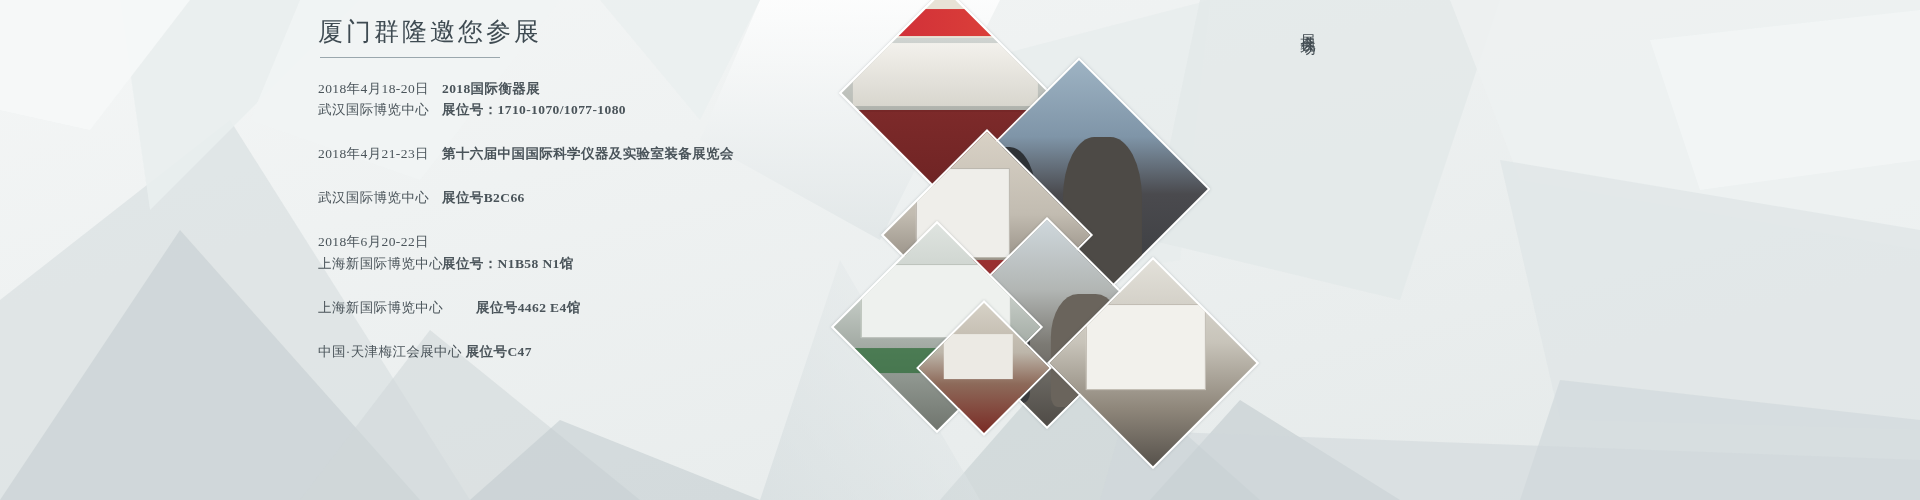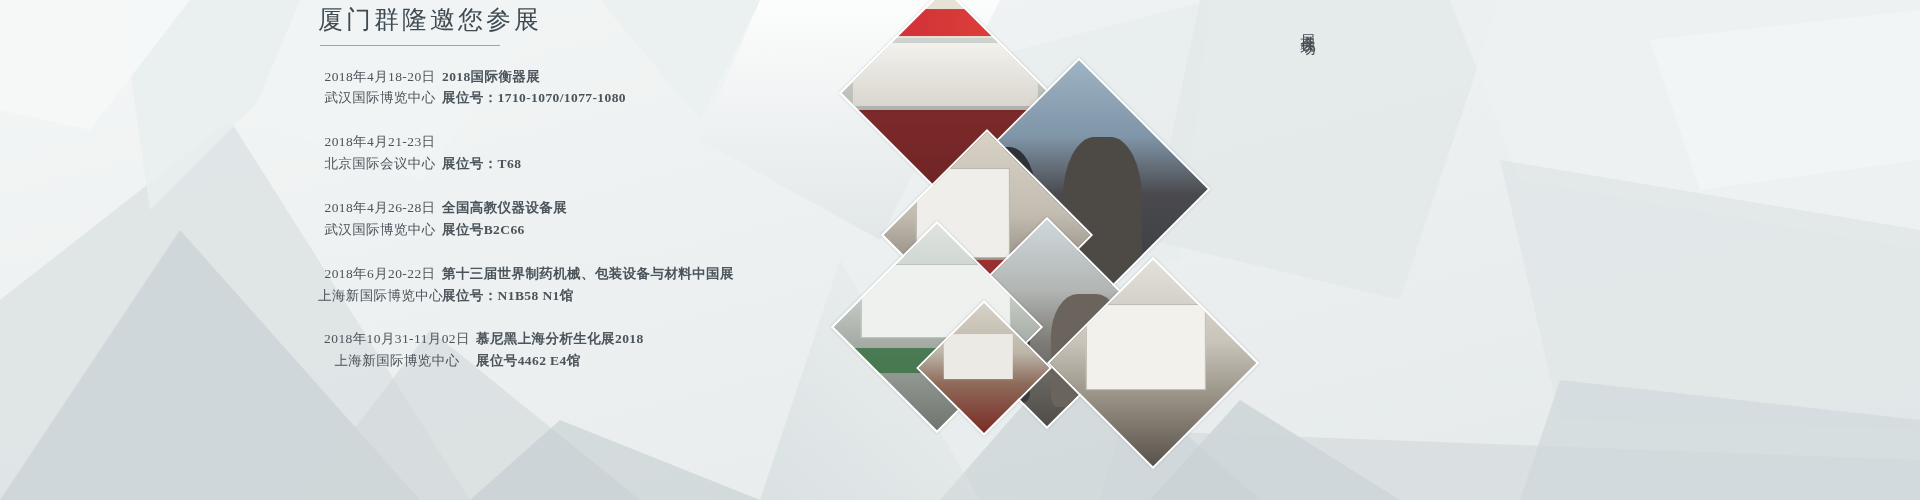--- a/index.html
+++ b/index.html
@@ -10,38 +10,38 @@
     position:relative;
   }
 
   
   .bg { position:absolute; inset:0; overflow:hidden; }
   .bg svg { position:absolute; inset:0; width:1920px; height:500px; display:block; }
 
   
   .content {
     position:absolute;
-    left:318px; top:4px;
+    left:318px; top:16px;
     width:760px; height:460px;
   }
   .headline {
     font-size:25px;
     letter-spacing:3px;
     color:#3f4b52;
     font-family:"Liberation Serif","DejaVu Serif",serif;
     line-height:1.3;
     padding-bottom:6px;
   }
   .rule {
     width:180px; height:1px;
     background:#9aa7ad;
     margin:2px 0 14px 2px;
   }
 
-  .events { margin-top:20px;text-align:center; }
+  .events { margin-top:20px; }
   .event { margin-bottom:22px; }
   .event .row {
     display:flex;
     font-size:13.5px;
     color:#4a545a;
     line-height:1.62;
     letter-spacing:0.4px;
     white-space:nowrap;
   }
   .event .c-date { width:124px; flex:0 0 124px; }
@@ -187,61 +187,53 @@
       </div>
       <div class="row">
         <span class="c-date">武汉国际博览中心</span>
         <span class="c-name">展位号：1710-1070/1077-1080</span>
       </div>
     </div>
 
     <div class="event">
       <div class="row">
         <span class="c-date">2018年4月21-23日</span>
-      </div>
-      <div class="row">
-        <span class="c-date">北京国际会议中心</span>
-        <span class="c-name">展位号：T68</span>
-      </div>
-    </div>
-
-    <div class="event">
-      <div class="row">
-        <span class="c-date">2018年4月26-28日</span>
-        <span class="c-name">全国高教仪器设备展</span>
-      </div>
+        <span class="c-name">第十六届中国国际科学仪器及实验室装备展览会</span>
+      </div>
+    </div>
+
+    <div class="event">
       <div class="row">
         <span class="c-date">武汉国际博览中心</span>
         <span class="c-name">展位号B2C66</span>
       </div>
     </div>
 
     <div class="event">
       <div class="row">
         <span class="c-date">2018年6月20-22日</span>
-        <span class="c-name">第十三届世界制药机械、包装设备与材料中国展</span>
       </div>
       <div class="row">
         <span class="c-date">上海新国际博览中心</span>
         <span class="c-name">展位号：N1B58  N1馆</span>
       </div>
     </div>
 
     <div class="event wide">
       <div class="row">
-        <span class="c-date">2018年10月31-11月02日</span>
-        <span class="c-name">慕尼黑上海分析生化展2018</span>
-      </div>
-      <div class="row">
         <span class="c-date">上海新国际博览中心</span>
         <span class="c-name">展位号4462  E4馆</span>
       </div>
     </div>
 
     <div class="event wide single">
+      <div class="row">
+        <span class="c-date">中国·天津梅江会展中心</span>
+        <span class="c-name">展位号C47</span>
+      </div>
     </div>
 
   </div>
 </div>
 
 <div class="collage">
 
   <div class="dia ph1" style="left:30px; top:18px;">
     <div class="inner">
         <div class="band"></div>

